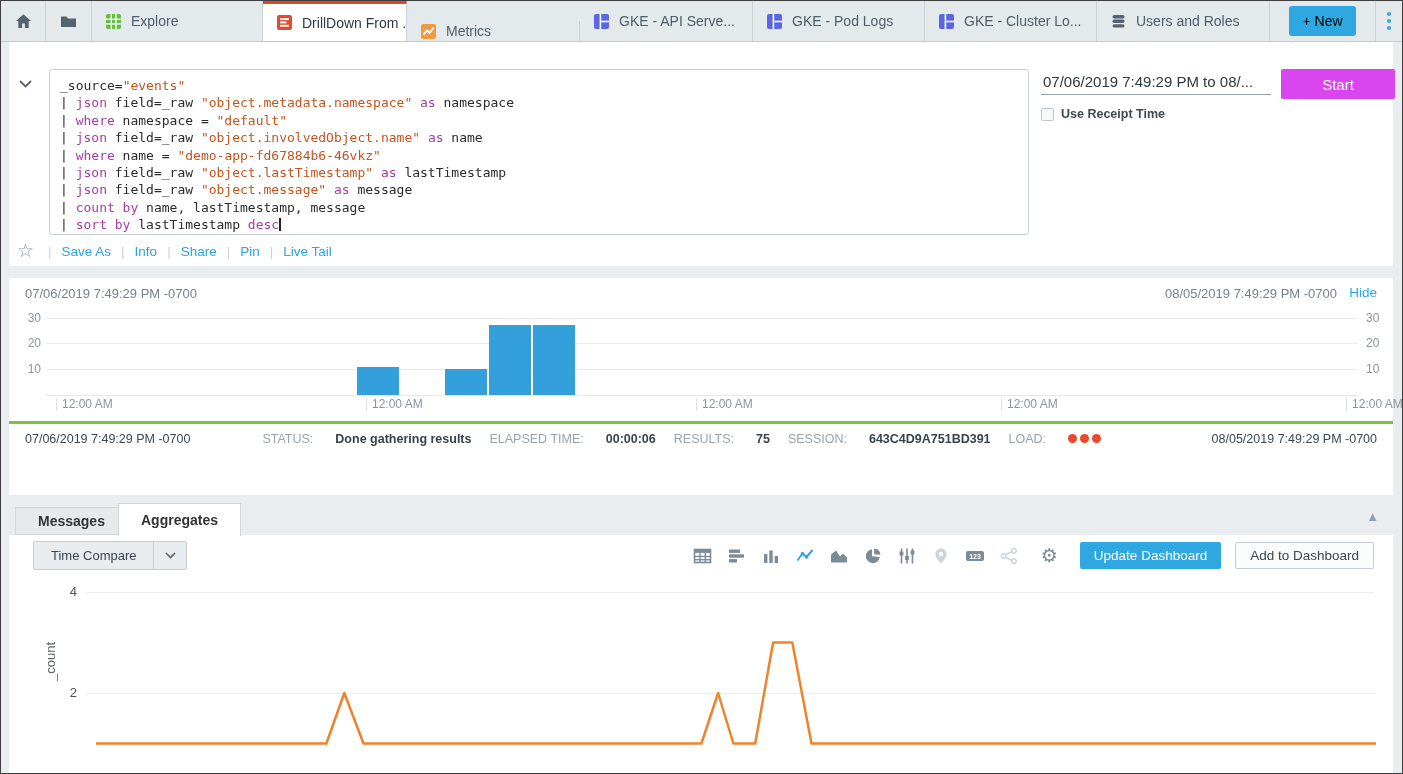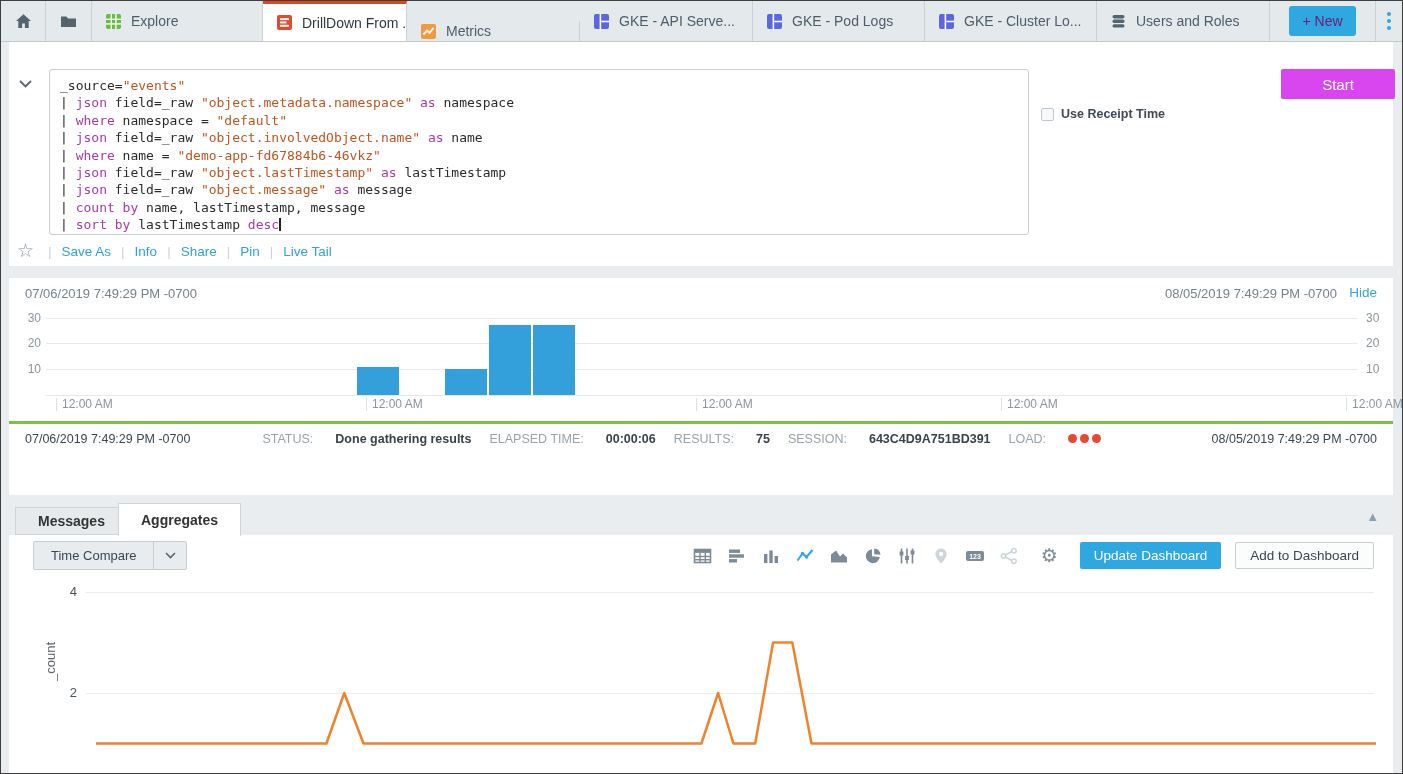--- a/index.html
+++ b/index.html
@@ -12,21 +12,21 @@
     position:relative;
     color:#3A4651;
   }
   
   .tabbar { height:41px; background:#E4E9EC; border-bottom:1px solid #C2CAD0; display:flex; align-items:stretch; }
   .tab { display:flex; align-items:center; gap:9px; padding:0 13px; border-right:1px solid #CBD2D7; font-size:14px; color:#4E5D6A; cursor:pointer; white-space:nowrap; overflow:hidden; }
   .tab.icon-only { justify-content:center; padding:0; }
   .tab.active { background:#FFFFFF; border-top:3px solid #D8492A; color:#2E3940; }
   .tab .ticon { width:17px; height:17px; flex:0 0 auto; display:inline-flex; }
   .newwrap { flex:1; display:flex; align-items:center; justify-content:center; border-right:1px solid #CBD2D7; }
-  .new-btn { background:#2FA7E0; color:#701a75; font-size:14px; border:none; border-radius:3px; padding:7px 13px; cursor:pointer; }
+  .new-btn { background:#2FA7E0; color:#000000; font-size:14px; border:none; border-radius:3px; padding:7px 13px; cursor:pointer; }
   .dotswrap { width:26px; display:flex; align-items:center; justify-content:center; }
   .vdots { display:flex; flex-direction:column; gap:3px; }
   .vdots i { width:4px; height:4px; border-radius:50%; background:#2FA7E0; }
   
   .content { padding:0 9px 0 8px; }
   .panel { background:#fff; position:relative; }
   
   .search-panel { height:224px; }
   .q-collapse { position:absolute; left:10px; top:32px; width:20px; height:16px; cursor:pointer; }
   .query-box { position:absolute; left:40px; top:27px; width:980px; height:166px; border:1px solid #C9D0D5; border-radius:3px; padding:7px 10px; font-family:"DejaVu Sans Mono",monospace; font-size:13px; line-height:17.4px; color:#2B2B2B; white-space:pre; overflow:hidden; cursor:text; }
@@ -194,20 +194,21 @@
 
 <div class="content">
 
   <div class="panel search-panel">
     <span class="q-collapse">
       <svg width="13" height="8" viewBox="0 0 13 8">
           <polyline points="1,1 6.5,6.5 12,1" fill="none" stroke="#5A6570" stroke-width="1.8"></polyline>
         </svg>
     </span>
     <div class="query-box" id="query-box"><div><span>_source=</span><span class="str">"events"</span></div><div><span>| </span><span class="kw">json</span><span> field=_raw </span><span class="str">"object.metadata.namespace"</span><span> </span><span class="kw">as</span><span> namespace</span></div><div><span>| </span><span class="kw">where</span><span> namespace = </span><span class="str">"default"</span></div><div><span>| </span><span class="kw">json</span><span> field=_raw </span><span class="str">"object.involvedObject.name"</span><span> </span><span class="kw">as</span><span> name</span></div><div><span>| </span><span class="kw">where</span><span> name = </span><span class="str">"demo-app-fd67884b6-46vkz"</span></div><div><span>| </span><span class="kw">json</span><span> field=_raw </span><span class="str">"object.lastTimestamp"</span><span> </span><span class="kw">as</span><span> lastTimestamp</span></div><div><span>| </span><span class="kw">json</span><span> field=_raw </span><span class="str">"object.message"</span><span> </span><span class="kw">as</span><span> message</span></div><div><span>| </span><span class="kw">count by</span><span> name, lastTimestamp, message</span></div><div><span>| </span><span class="kw">sort by</span><span> lastTimestamp </span><span class="kw">desc</span><span class="caret"></span></div></div>
+    <div class="time-input">07/06/2019 7:49:29 PM to 08/...</div>
     <button class="start-btn">Start</button>
     <div class="receipt">
       <span class="checkbox"></span>
       <span>Use Receipt Time</span>
     </div>
     <div class="links-row" id="links-row">
       <span class="star">☆</span>
     <span class="lsep">|</span>
         <span class="qlink">Save As</span>
         <span class="lsep">|</span>

